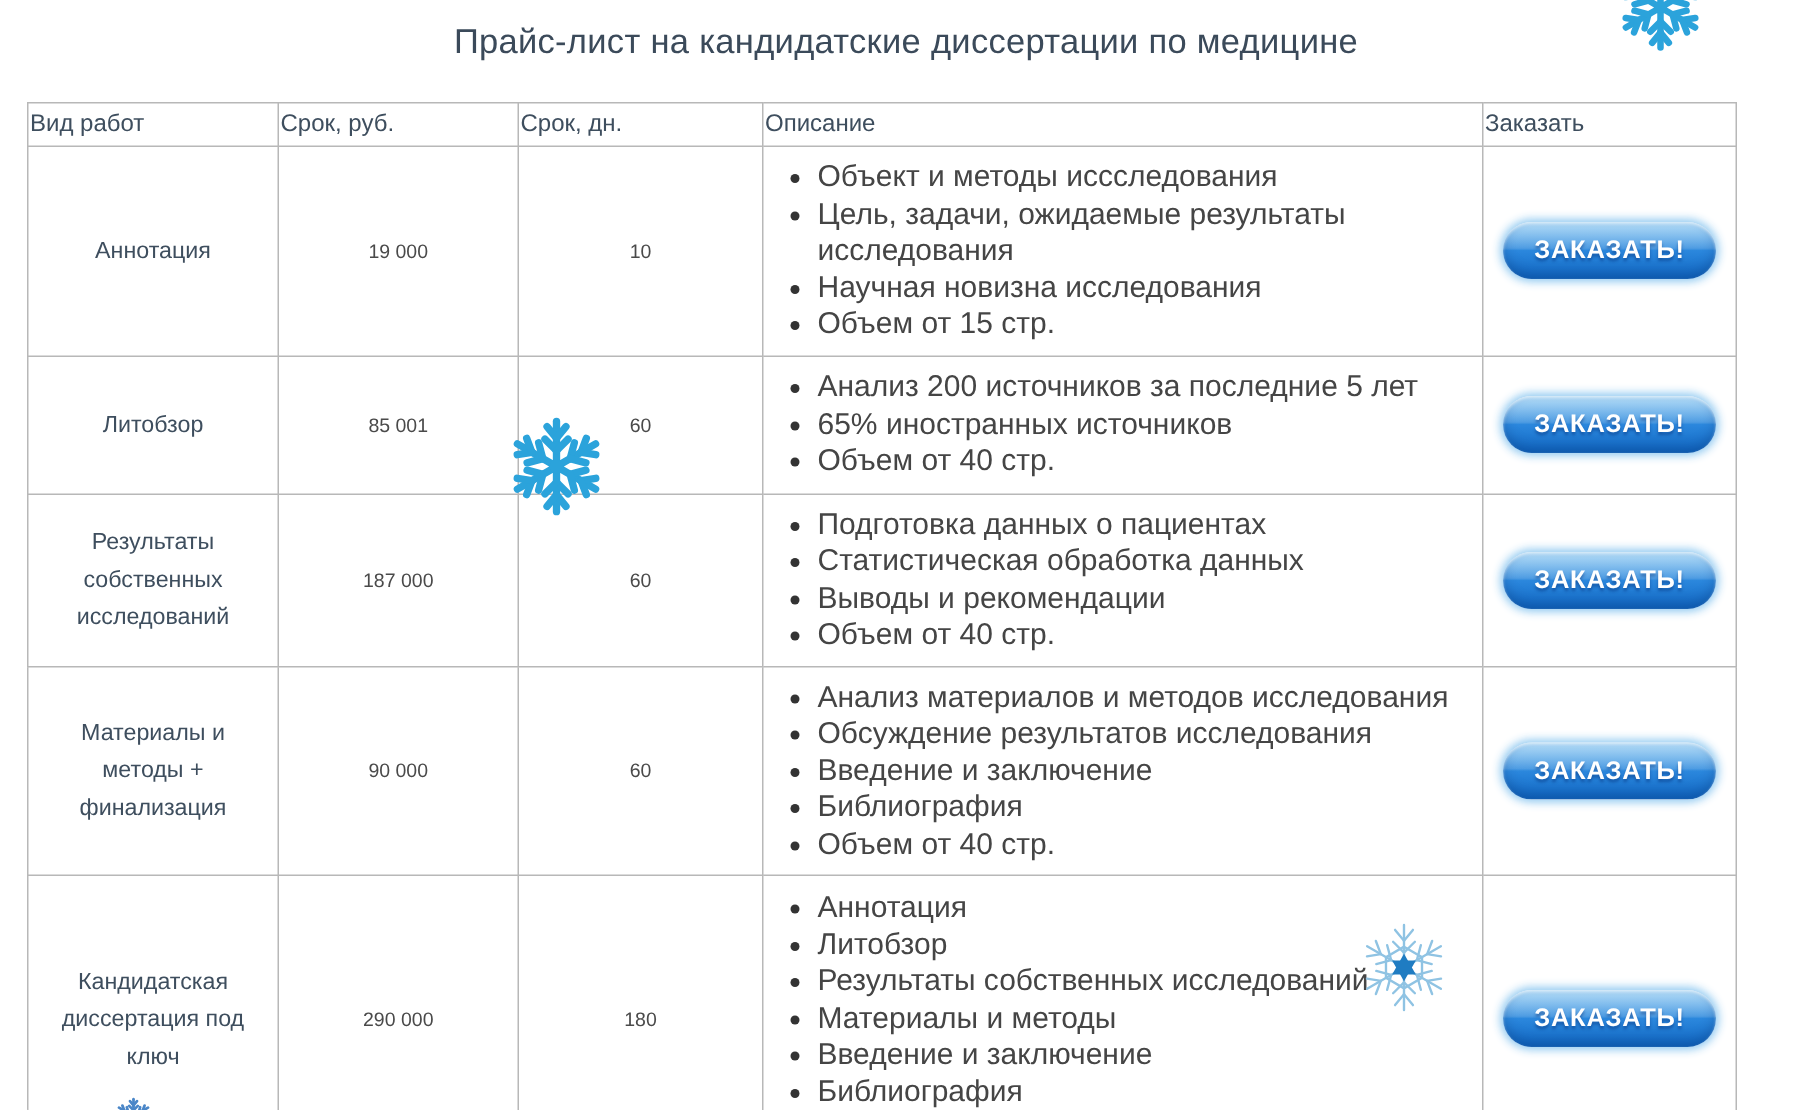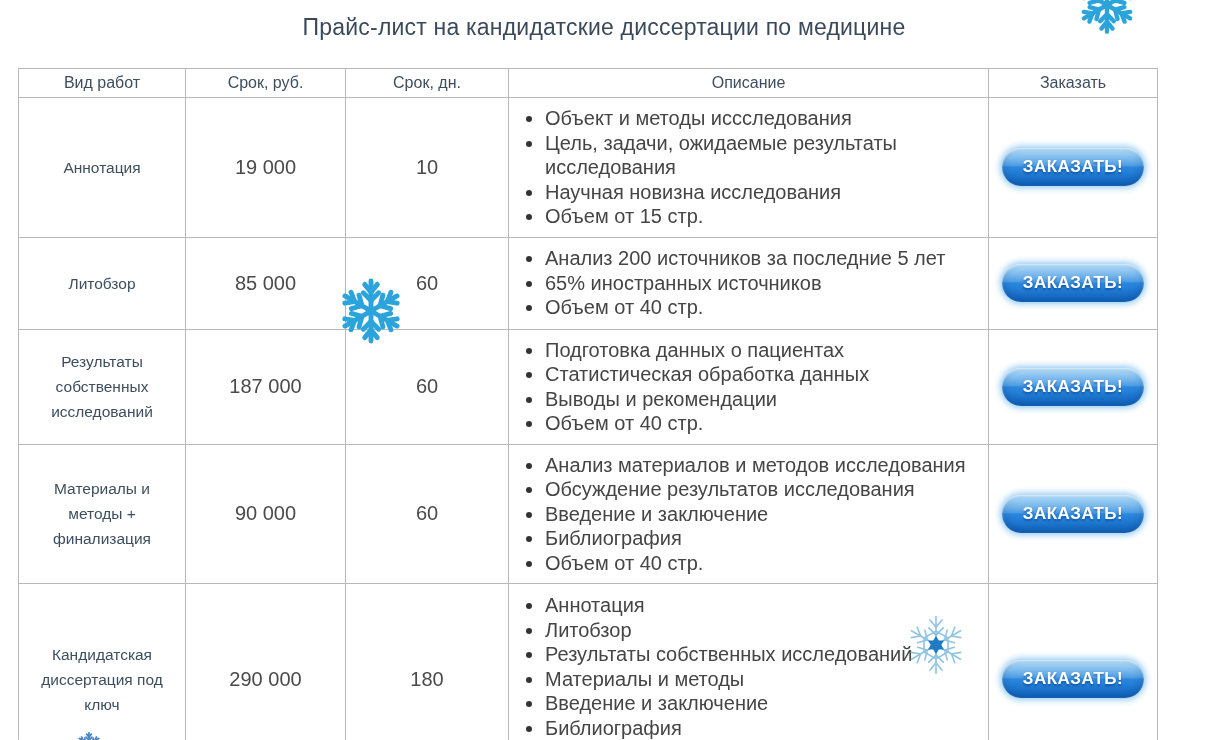--- a/index.html
+++ b/index.html
@@ -6,29 +6,29 @@
   body{width:1208px;height:740px;font-family:"Liberation Sans","DejaVu Sans",sans-serif;}
   .stage{position:relative;width:1208px;height:740px;overflow:hidden;background:#fff;border-radius:19px;}
 
   .title{position:absolute;top:14px;left:0;width:100%;margin:0;text-align:center;
          font-size:23px;font-weight:500;letter-spacing:.2px;color:var(--title-text,#3b4a5a);}
 
   table.price{position:absolute;left:18px;top:68px;width:1139px;table-layout:fixed;
               border-collapse:collapse;background:#fff;}
   th,td{border:1px solid var(--border-gray,#b8b8b8);vertical-align:middle;}
   thead tr{height:29px;}
-  th{font-weight:normal;font-size:16px;color:var(--header-text,#3e4e5e);text-align:center;margin-left:27px;}
+  th{font-weight:normal;font-size:16px;color:var(--header-text,#3e4e5e);text-align:left;margin-left:27px;}
   tbody tr:nth-child(1){height:108px;}
   tbody tr:nth-child(2){height:92px;}
   tbody tr:nth-child(3){height:110px;}
   tbody tr:nth-child(4){height:130px;}
   tbody tr:nth-child(5){height:191px;}
 
   td.work{text-align:center;font-size:15.5px;line-height:25px;color:var(--work-text,#3e4e5e);padding:4px 14px;}
-  td.num{text-align:center;font-size:20px;color:var(--number-text,#4a4a4a);}
+  td.num{text-align:center;font-size:13px;color:var(--number-text,#4a4a4a);}
   td.desc{padding:8px 10px 8px 12px;}
   td.desc ul{margin:0;padding:0 0 0 24px;list-style:disc;}
   td.desc li{font-size:20px;line-height:24.5px;color:var(--cell-text,#454545);}
   td.desc li::marker{color:#333;}
   td.order{text-align:center;}
 
   button.order-btn{
     width:142px;height:38px;border:none;border-radius:19px;cursor:pointer;
     font-family:inherit;font-weight:bold;font-size:17px;letter-spacing:.5px;
     color:var(--button-text,#fff);
@@ -82,21 +82,21 @@
               <li>Объект и методы иссследования</li>
               <li>Цель, задачи, ожидаемые результаты исследования</li>
               <li>Научная новизна исследования</li>
               <li>Объем от 15 стр.</li>
             </ul>
           </td>
           <td class="order"><button class="order-btn">ЗАКАЗАТЬ!</button></td>
         </tr>
         <tr>
           <td class="work">Литобзор</td>
-          <td class="num">85 000</td>
+          <td class="num">85 001</td>
           <td class="num">60</td>
           <td class="desc">
             <ul>
               <li>Анализ 200 источников за последние 5 лет</li>
               <li>65% иностранных источников</li>
               <li>Объем от 40 стр.</li>
             </ul>
           </td>
           <td class="order"><button class="order-btn">ЗАКАЗАТЬ!</button></td>
         </tr>

